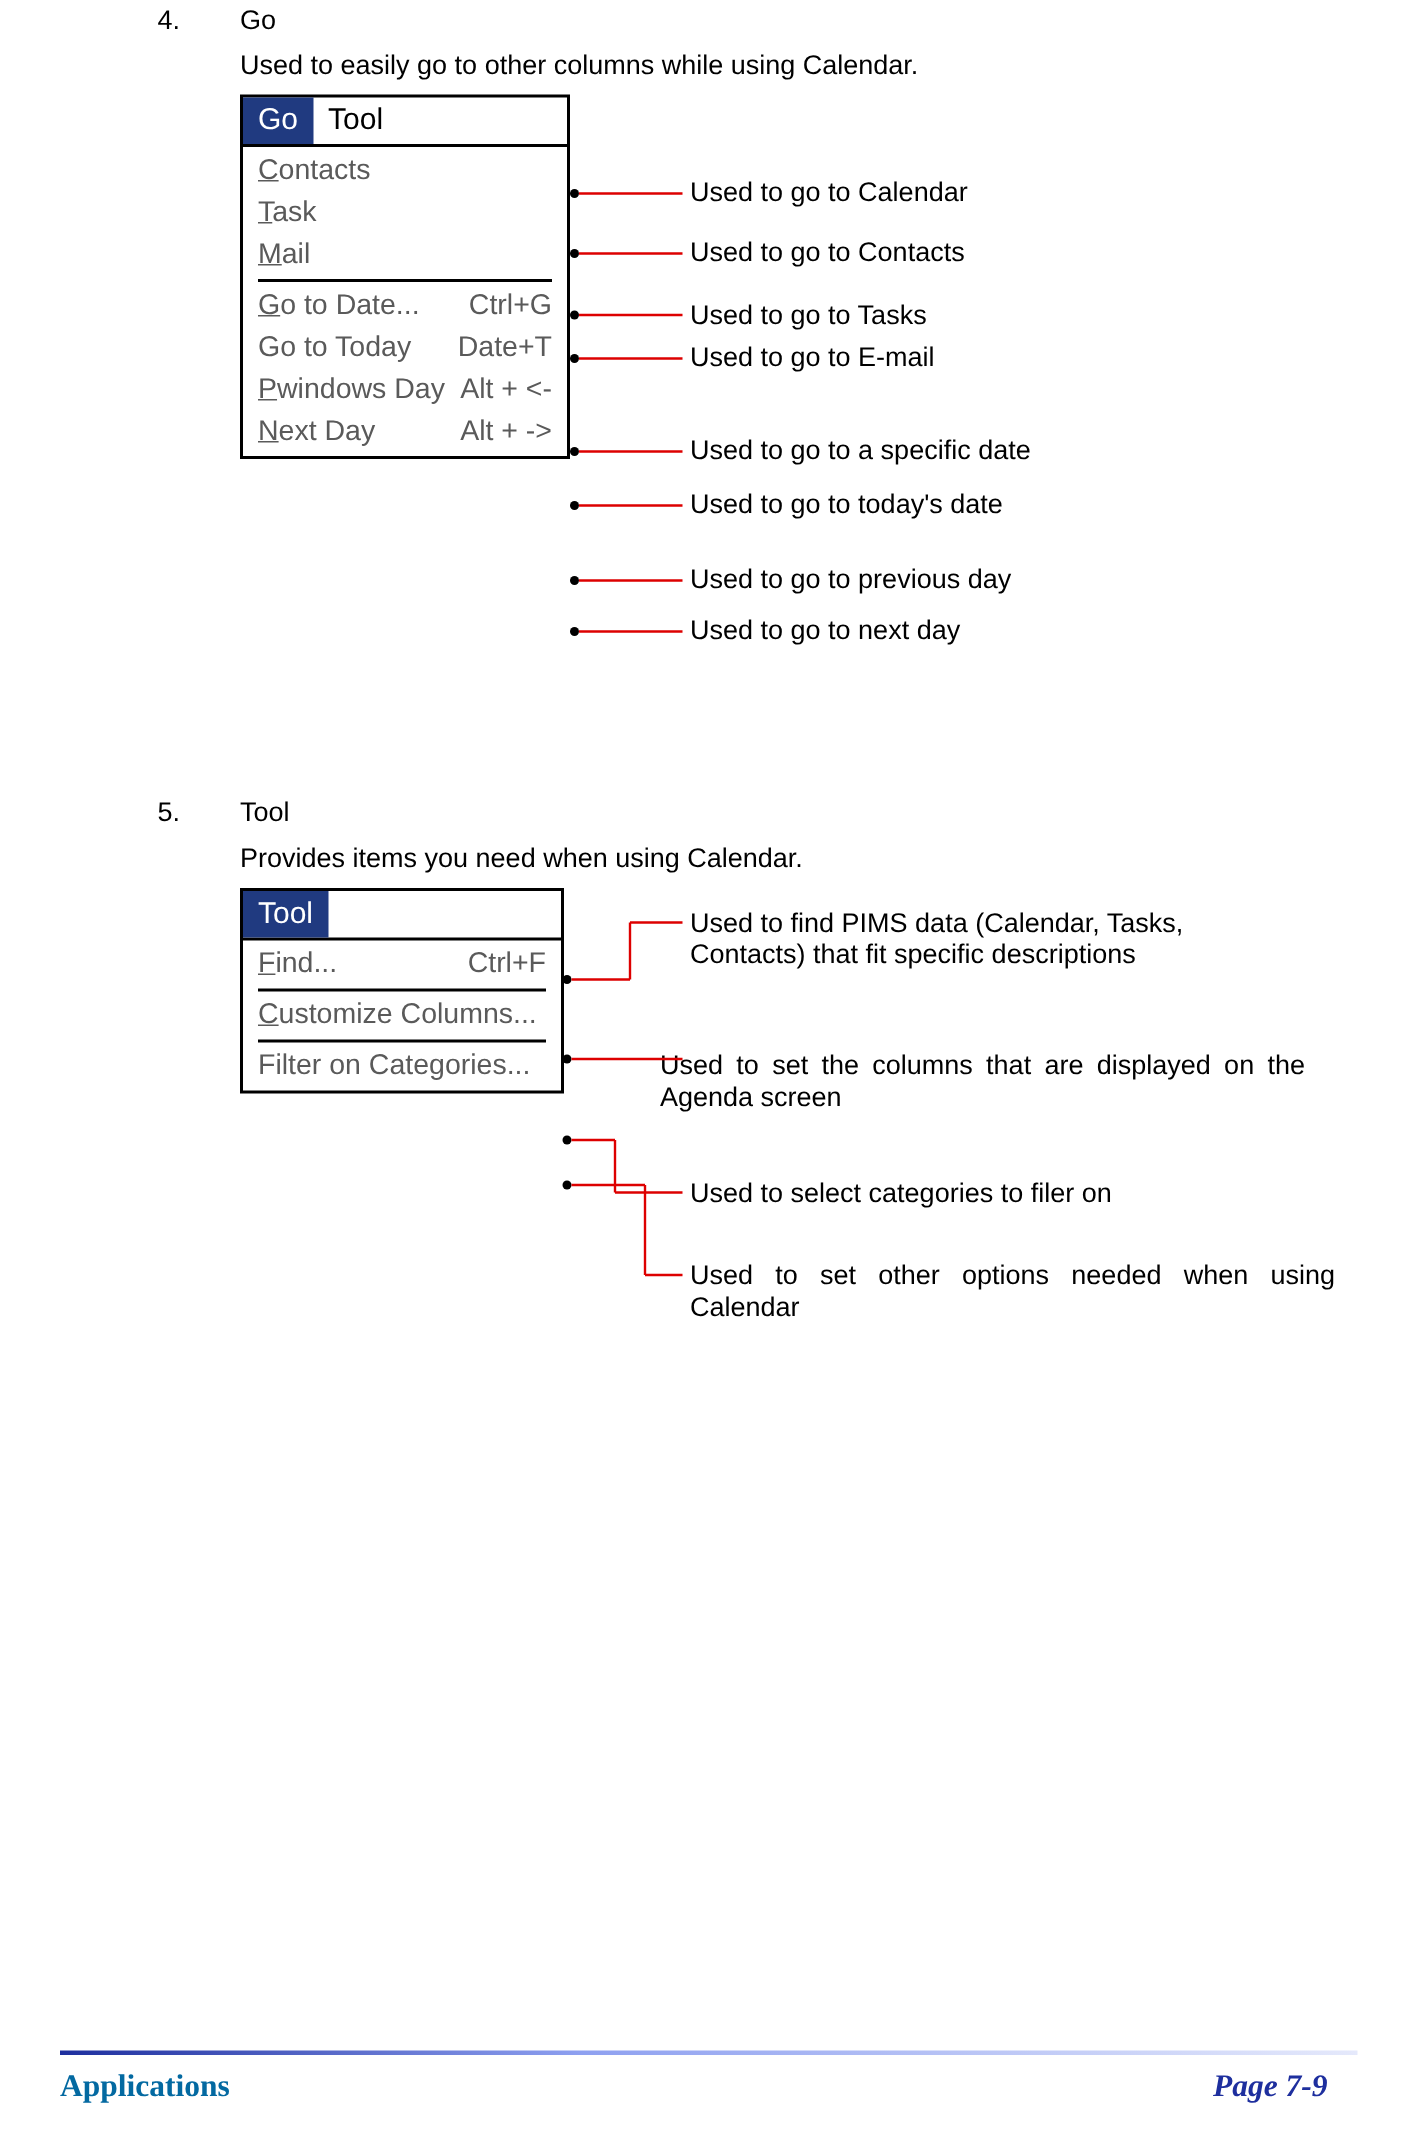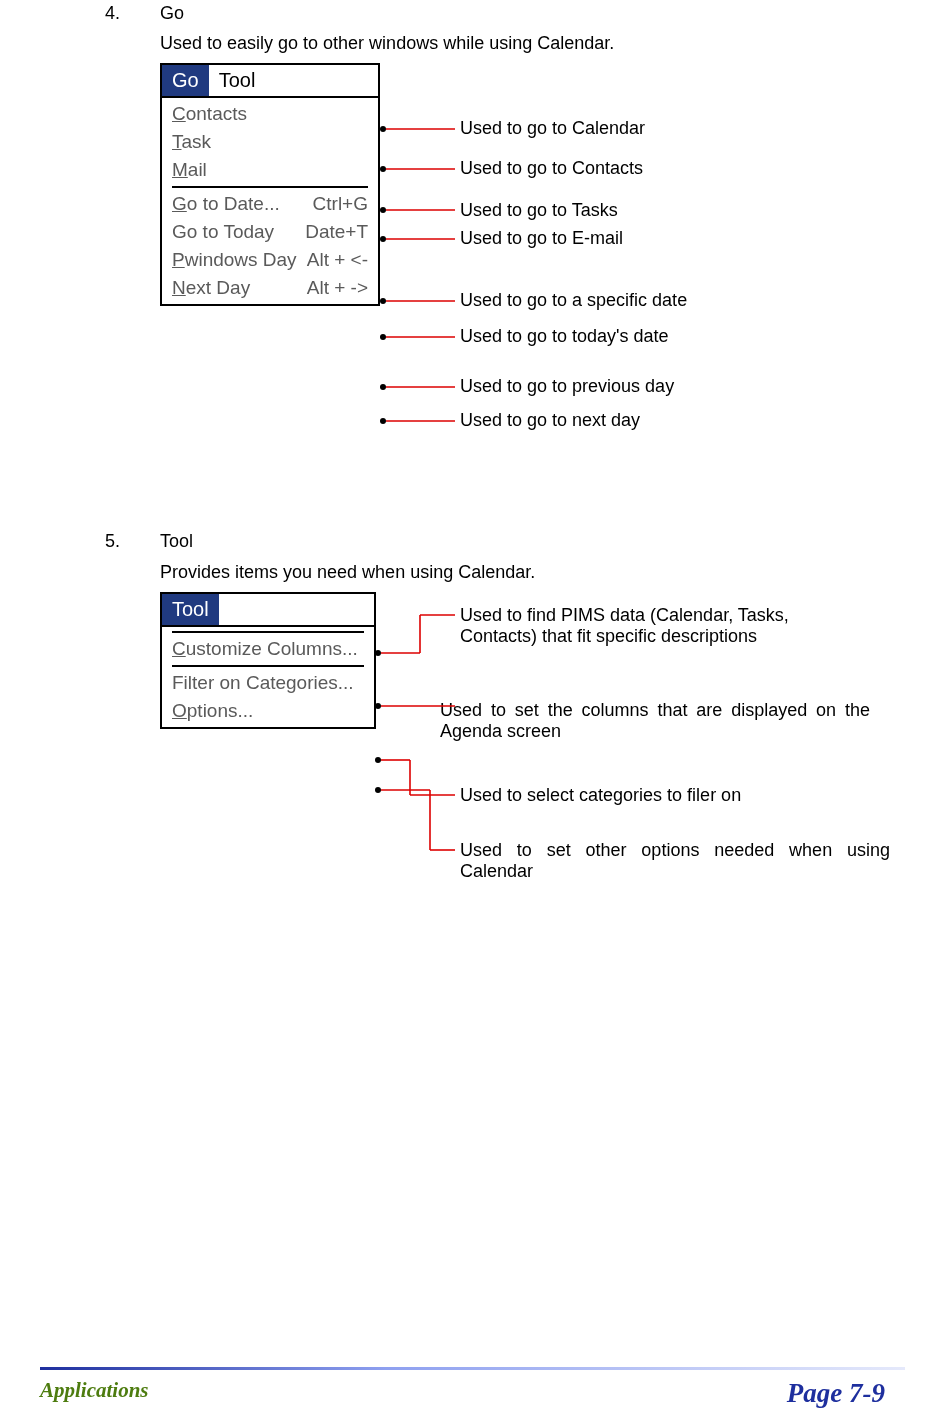--- a/index.html
+++ b/index.html
@@ -20,29 +20,29 @@
   .menu-sep{border-top:2px solid #000;margin:2px 10px;}
 
   
   .svglayer{position:absolute;left:0;top:0;width:945px;height:1421px;pointer-events:none;}
   .callout-dot{fill:#000;}
   .callout-line{stroke:#d00;stroke-width:1.6;}
   .callout-text{position:absolute;font-size:18px;}
 
   
   .footer-grad{position:absolute;left:40px;right:40px;height:3px;background:linear-gradient(to right,#1e2f9e 0%,#8ea0f0 40%,#e5e9fb 100%);}
-  .footer-left{position:absolute;left:40px;font-style:italic;font-weight:bold;color:#4d7c0f;font-family:Georgia,'Times New Roman',serif;font-size:21px;}
-  .footer-right{position:absolute;right:60px;font-style:italic;font-weight:bold;color:#1e2f9e;font-family:Georgia,'Times New Roman',serif;font-size:27px;}
+  .footer-left{position:absolute;left:40px;font-weight:bold;color:#0369a1;font-family:Georgia,'Times New Roman',serif;font-size:21px;}
+  .footer-right{position:absolute;right:60px;font-style:italic;font-weight:bold;color:#1e2f9e;font-family:Georgia,'Times New Roman',serif;font-size:21px;}
 </style>
 </head>
 <body>
 
 <div class="section-num" style="left:105px;top:3px;">4.</div>
 <div class="section-title" style="left:160px;top:3px;">Go</div>
-<div class="section-desc" style="left:160px;top:33px;">Used to easily go to other windows while using Calendar.</div>
+<div class="section-desc" style="left:160px;top:33px;">Used to easily go to other columns while using Calendar.</div>
 
 <div class="menu-box" style="left:160px;top:63px;width:216px;">
   <div class="menubar">
     <div class="menubar-item active"><span class="ul">G</span>o</div>
     <div class="menubar-item"><span class="ul">T</span>ool</div>
   </div>
   <div class="menu-list">
     <div class="menu-item">
         <span><span class="ul">C</span><span>ontacts</span></span>
         <span></span>
@@ -86,32 +86,32 @@
 
 <div class="section-num" style="left:105px;top:531px;">5.</div>
 <div class="section-title" style="left:160px;top:531px;">Tool</div>
 <div class="section-desc" style="left:160px;top:562px;">Provides items you need when using Calendar.</div>
 
 <div class="menu-box" style="left:160px;top:592px;width:212px;">
   <div class="menubar">
     <div class="menubar-item active"><span class="ul">T</span>ool</div>
   </div>
   <div class="menu-list">
+    <div class="menu-item">
+        <span><span class="ul">F</span><span>ind...</span></span>
+        <span>Ctrl+F</span>
+      </div>
     <div class="menu-sep"></div>
     <div class="menu-item">
         <span><span class="ul">C</span><span>ustomize Columns...</span></span>
         <span></span>
       </div>
     <div class="menu-sep"></div>
     <div class="menu-item">
         <span><span>Filter on Categories...</span></span>
-        <span></span>
-      </div>
-    <div class="menu-item">
-        <span><span class="ul">O</span><span>ptions...</span></span>
         <span></span>
       </div>
   </div>
 </div>
 
 <div class="callout-text" style="left:460px;top:605px;width:370px;">Used to find PIMS data (Calendar, Tasks, Contacts) that fit specific descriptions</div>
 <div class="callout-text" style="left:440px;top:700px;width:430px;text-align:justify;">Used to set the columns that are displayed on the Agenda screen</div>
 <div class="callout-text" style="left:460px;top:785px;width:430px;">Used to select categories to filer on</div>
 <div class="callout-text" style="left:460px;top:840px;width:430px;text-align:justify;">Used to set other options needed when using Calendar</div>
 

